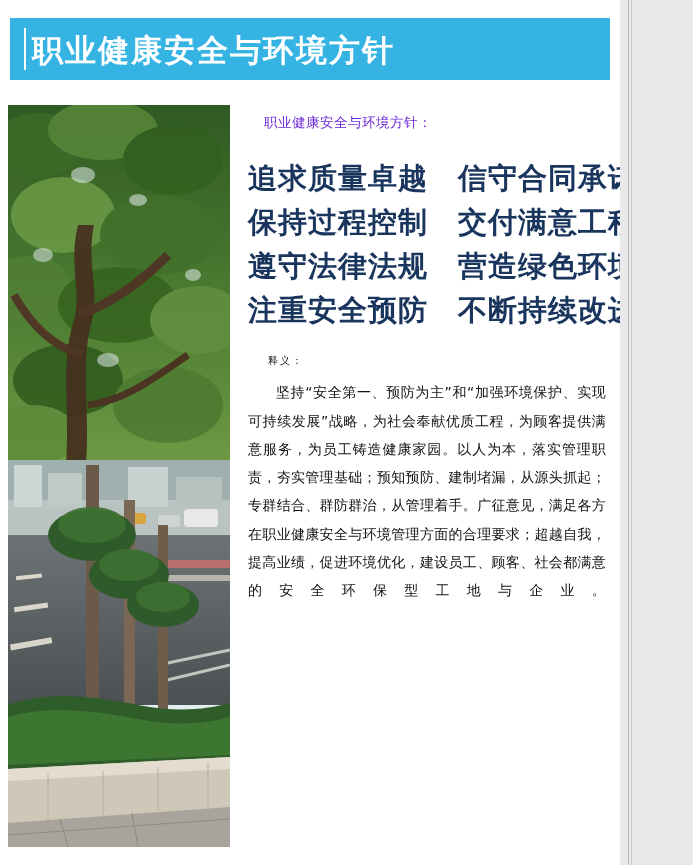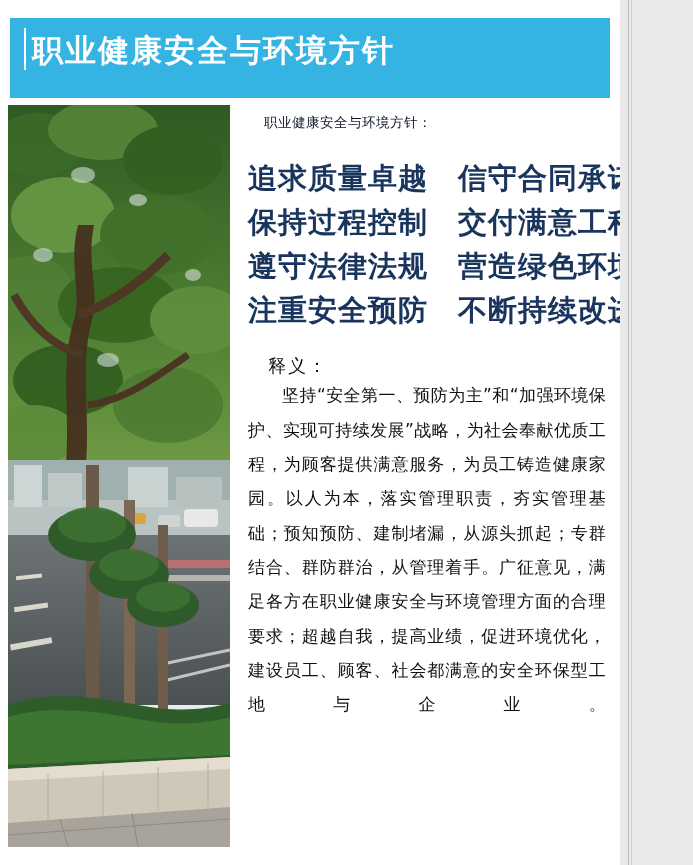--- a/index.html
+++ b/index.html
@@ -65,21 +65,21 @@
     width: 1px;
     background: #cfcfcf;
   }
 
   
   .banner {
     position: absolute;
     left: 10px;
     top: 18px;
     width: 600px;
-    height: 80px;
+    height: 62px;
     background: #35b4e3;
     z-index: 2;
   }
   .banner .title {
     position: absolute;
     left: 22px;
     top: 12px;
     font-size: 31px;
     font-weight: bold;
     color: #ffffff;
@@ -112,47 +112,48 @@
   .content {
     position: absolute;
     left: 248px;
     top: 105px;
     width: 358px;
     z-index: 3;
   }
 
   .lead {
     font-size: 13.5px;
-    color: #0f172a;
+    color: #6d28d9;
     margin: 9px 0 0 16px;
     letter-spacing: 0.5px;
   }
 
   .slogans {
     margin-top: 24px;
   }
   .slogan-line {
     font-size: 29px;
     font-weight: bold;
     color: #19355e;
     letter-spacing: 1px;
     line-height: 1.52;
     white-space: pre;
     font-family: "DejaVu Sans", "Liberation Sans", sans-serif;
   }
 
   .explain-label {
-    font-size: 18px;
+    font-size: 10px;
     color: #111111;
     margin: 22px 0 0 20px;
     letter-spacing: 2px;
   }
 
   .body-text {
-    font-size: 17px;
+    margin-top: 10px;
+    font-size: 14px;
     color: #111111;
     line-height: 2.02;
     text-align: justify;
     text-align-last: justify;
     letter-spacing: 0.2px;
   }
   .body-text p {
     margin: 0;
     text-indent: 2em;
     text-align: justify;

